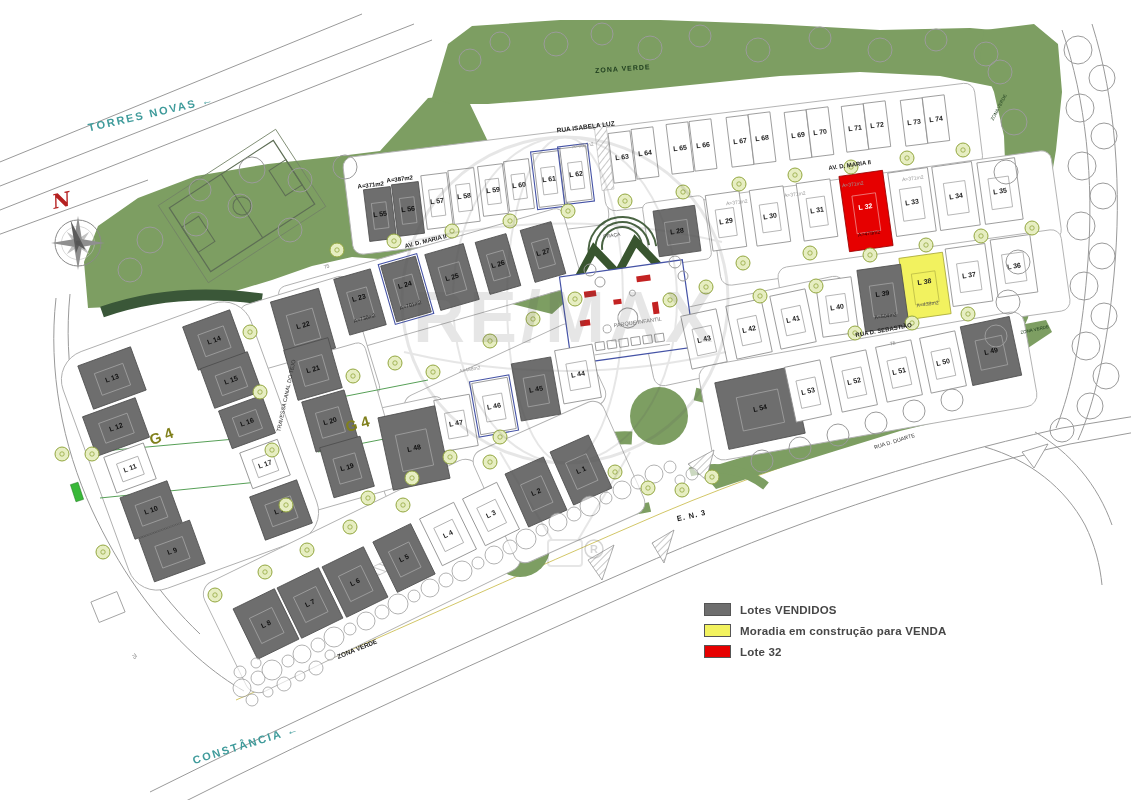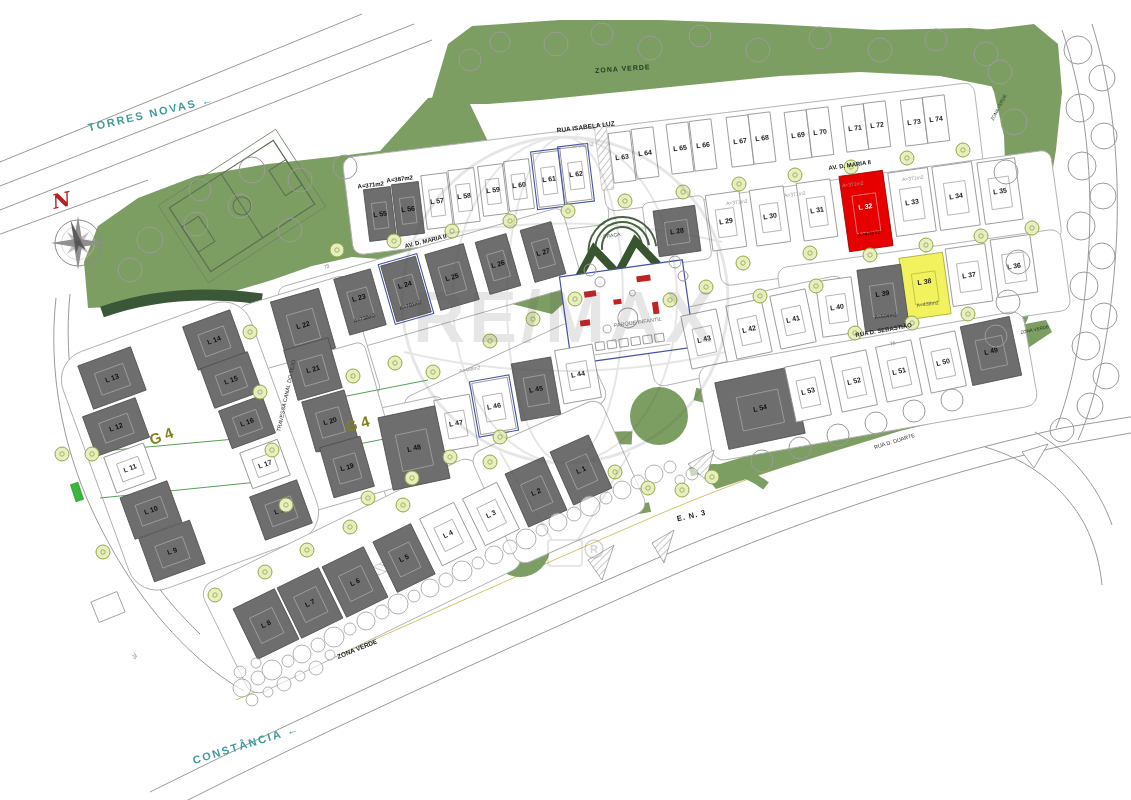--- a/index.html
+++ b/index.html
@@ -762,14 +762,28 @@
     <rect x="548" y="540" width="34" height="26" rx="3" stroke-width="2"></rect>
     <text x="565" y="342" text-anchor="middle" font-size="72" font-weight="bold" letter-spacing="4" fill="#555" stroke="none">RE/MAX</text>
   </g>
   <g opacity="0.3">
     <circle cx="594" cy="549" r="9" fill="none" stroke="#777" stroke-width="1.5"></circle>
     <text x="594" y="553" text-anchor="middle" font-size="11" font-weight="bold" fill="#777">R</text>
   </g>
 </svg>
 
 
+<div class="legend" id="legend">
+      <div class="legend-row">
+        <span class="legend-swatch" style="background-color: rgb(110, 110, 110);"></span>
+        <span class="legend-label">Lotes VENDIDOS</span>
+      </div>
+      <div class="legend-row">
+        <span class="legend-swatch" style="background-color: rgb(242, 242, 95);"></span>
+        <span class="legend-label">Moradia em construção para VENDA</span>
+      </div>
+      <div class="legend-row">
+        <span class="legend-swatch" style="background-color: rgb(230, 0, 0);"></span>
+        <span class="legend-label">Lote 32</span>
+      </div>
+    </div>
 
 </div>
 
 </body></html>

